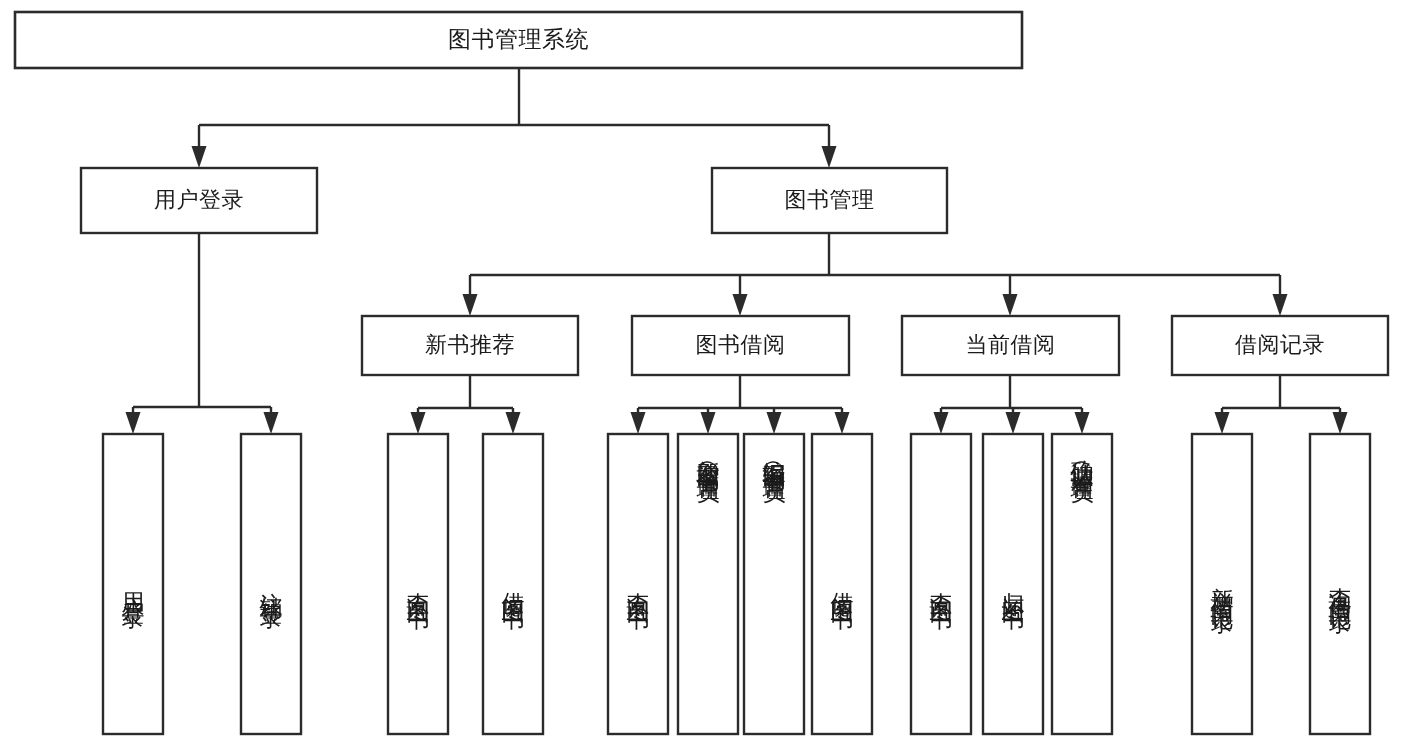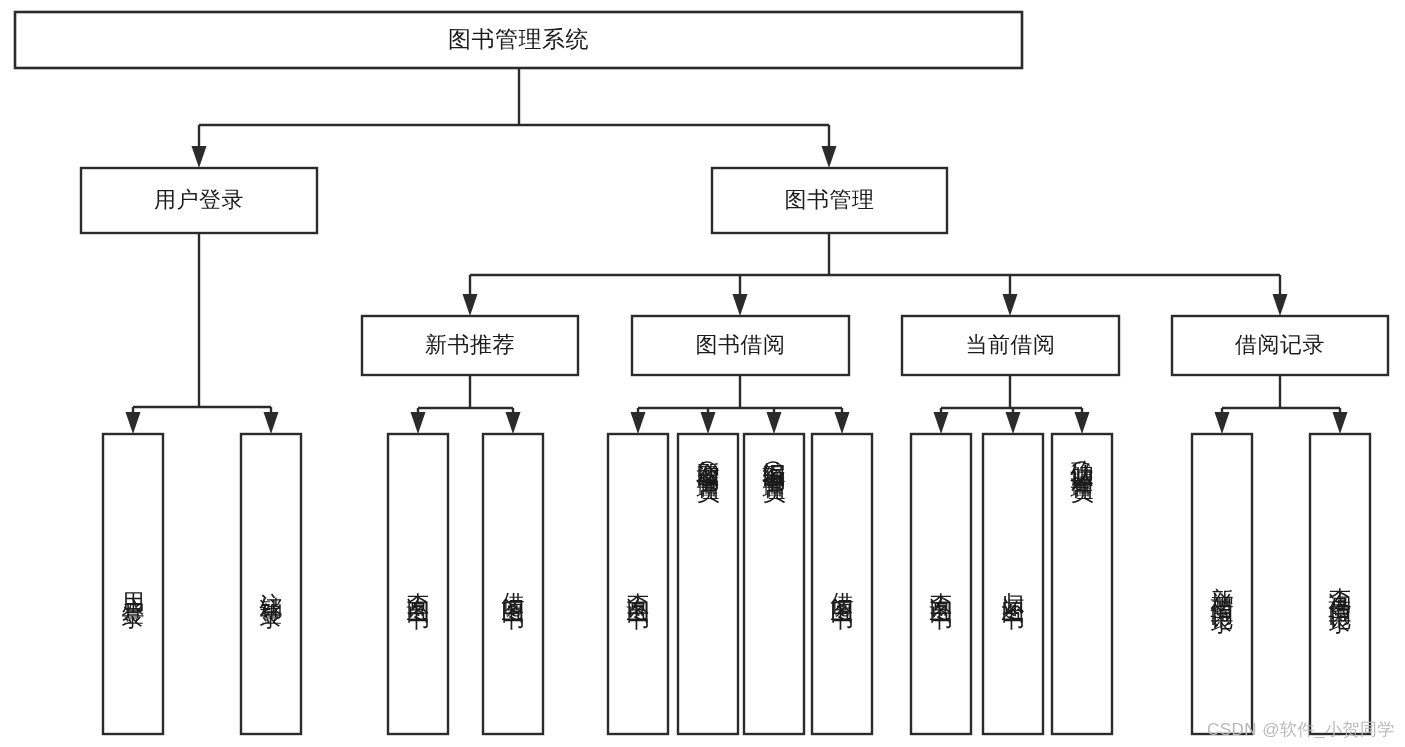--- a/index.html
+++ b/index.html
@@ -235,15 +235,14 @@
         <span class="leaf-text-vertical" style="letter-spacing: 3px;">确认归还（管理员）</span>
       </div>
       <div class="leaf-text-wrap" style="left: 1192px; top: 434px; width: 60px; height: 300px;">
         <span class="leaf-text-vertical">新增借阅记录</span>
       </div>
       <div class="leaf-text-wrap" style="left: 1310px; top: 434px; width: 60px; height: 300px;">
         <span class="leaf-text-vertical">查询借阅记录</span>
       </div>
     </div>
 
-  <div class="watermark">CSDN @软件_小贺同学</div>
 
 </div>
 
 </body></html>

